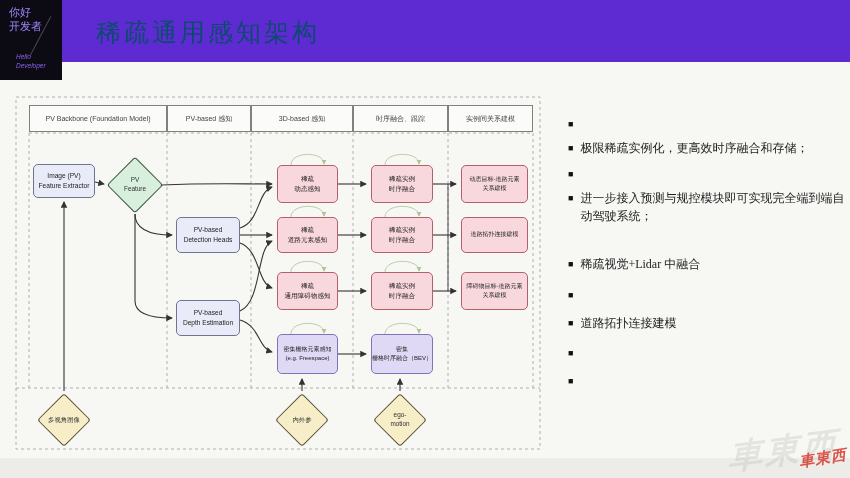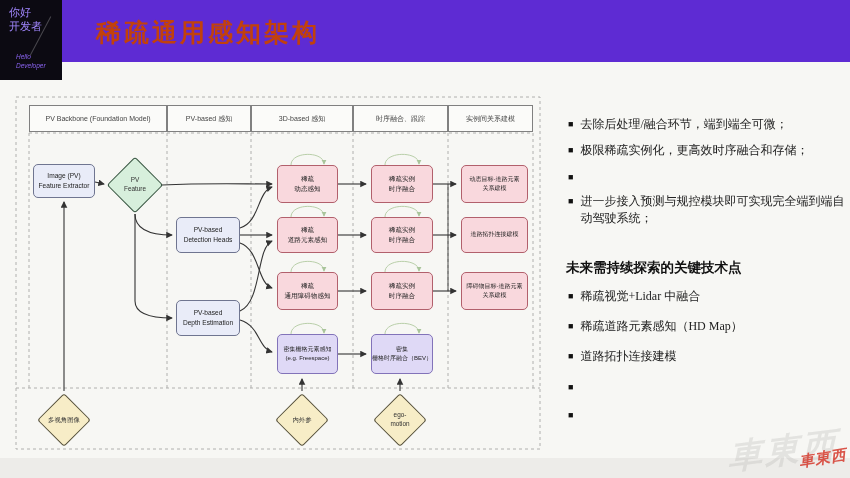--- a/index.html
+++ b/index.html
@@ -5,21 +5,21 @@
   html,body{margin:0;padding:0;}
   .slide{position:relative;width:850px;height:478px;background:#f7f7f4;overflow:hidden;
          font-family:"Liberation Sans",sans-serif;}
   
   .topbar{position:absolute;left:0;top:0;width:850px;height:62px;background:#5e2bd3;z-index:4;}
   .logo-box{position:absolute;left:0;top:0;width:62px;height:80px;background:#0c0a12;z-index:6;}
   .logo-cn{position:absolute;left:9px;top:6px;font-size:11px;font-weight:normal;color:#a287ff;line-height:1.25;}
   .logo-en{position:absolute;left:16px;top:52px;font-size:6.5px;color:#8a63f0;line-height:1.45;font-style:italic;}
   .logo-line{position:absolute;left:40px;top:14px;width:1px;height:44px;background:rgba(255,255,255,.25);
              transform:rotate(28deg);}
-  .slide-title{position:absolute;left:96px;top:16px;z-index:7;font-size:25px;font-weight:bold;color:#c2410c;
+  .slide-title{position:absolute;left:96px;top:16px;z-index:7;font-size:25px;font-weight:normal;color:#0c4a6e;
                letter-spacing:3px;}
   
   .hdr-cell{position:absolute;top:105px;height:27px;border:1px solid #808080;background:#fbfbf9;
             display:flex;align-items:center;justify-content:center;font-size:7px;color:#444;box-sizing:border-box;}
   .node{position:absolute;border-radius:5px;box-sizing:border-box;display:flex;flex-direction:column;
         align-items:center;justify-content:center;text-align:center;font-size:6.6px;line-height:1.55;color:#222;z-index:3;}
   .node.blue{background:#e9ecf8;border:1px solid #6f7590;}
   .node.pink{background:#f9d8dd;border:1px solid #b2606c;}
   .node.violet{background:#dfd9f6;border:1px solid #8273b9;}
   .diamond{position:absolute;z-index:3;}
@@ -213,44 +213,41 @@
     <div class="lbl">
       <span>ego-</span>
       <span>motion</span>
     </div>
   </div>
 
   <div class="panel">
     <div class="sec1">
         <div class="bullet-item">
           <span class="bullet-sq">■</span>
-          <span>去除后处理/融合环节，端到端全可微；</span>
         </div>
         <div class="bullet-item">
           <span class="bullet-sq">■</span>
           <span>极限稀疏实例化，更高效时序融合和存储；</span>
         </div>
         <div class="bullet-item">
           <span class="bullet-sq">■</span>
         </div>
         <div class="bullet-item">
           <span class="bullet-sq">■</span>
           <span>进一步接入预测与规控模块即可实现完全端到端自动驾驶系统；</span>
         </div>
       </div>
     <div class="sec-gap"></div>
-    <div class="sec-title">未来需持续探索的关键技术点</div>
     <div class="sec2">
         <div class="bullet-item">
           <span class="bullet-sq">■</span>
           <span>稀疏视觉+Lidar 中融合</span>
         </div>
         <div class="bullet-item">
           <span class="bullet-sq">■</span>
-          <span>稀疏道路元素感知（HD Map）</span>
         </div>
         <div class="bullet-item">
           <span class="bullet-sq">■</span>
           <span>道路拓扑连接建模</span>
         </div>
         <div class="bullet-item">
           <span class="bullet-sq">■</span>
         </div>
         <div class="bullet-item">
           <span class="bullet-sq">■</span>

